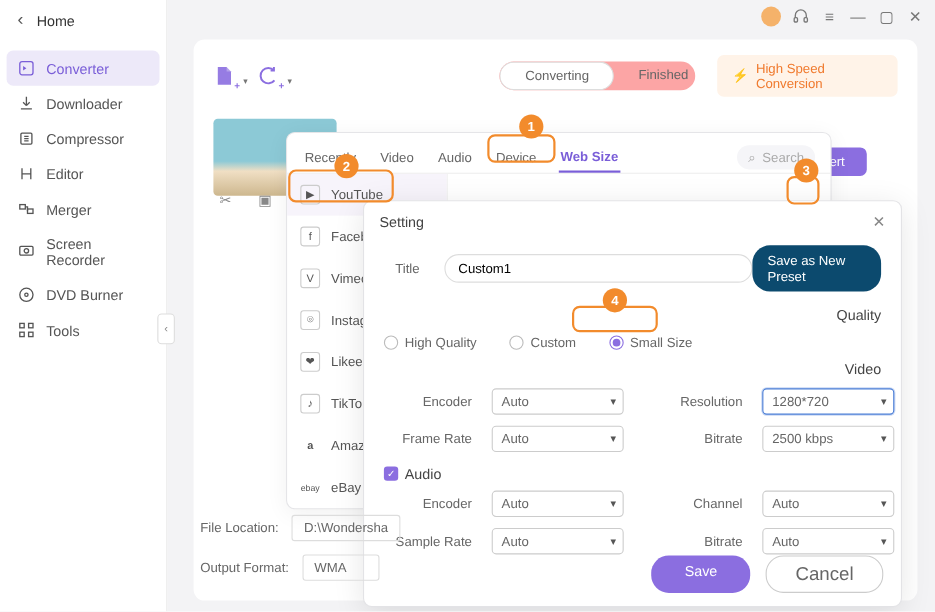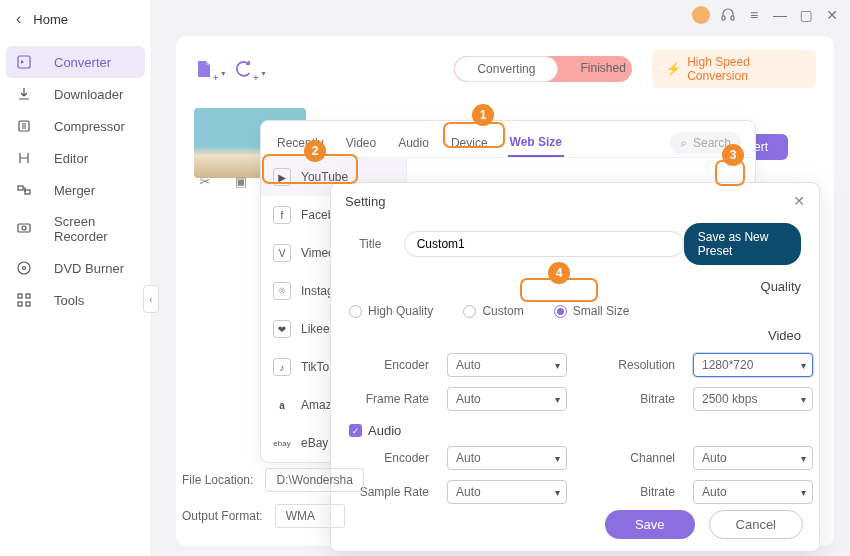--- a/index.html
+++ b/index.html
@@ -2,21 +2,21 @@
 <html><head>
 <meta charset="utf-8">
 <style>
 * { margin: 0; padding: 0; box-sizing: border-box; font-family: -apple-system, BlinkMacSystemFont, "Segoe UI", Arial, sans-serif; }
 body { width: 850px; height: 556px; background: #f3f3f5; overflow: hidden; position: relative; font-size: 13px; color: #333; }
 
 .sidebar { position: absolute; left: 0; top: 0; width: 152px; height: 100%; background: #fff; border-right: 1px solid #eee; }
 .sidebar-header { display: flex; align-items: center; gap: 12px; padding: 10px 16px; }
 .sidebar-header .back { font-size: 16px; color: #555; cursor: pointer; }
 .sidebar-nav { padding: 8px 6px; }
-.sidebar-item { display: flex; align-items: center; gap: 22px; padding: 8px 10px; border-radius: 6px; cursor: pointer; color: #555; }
+.sidebar-item { display: flex; align-items: center; gap: 10px; padding: 8px 10px; border-radius: 6px; cursor: pointer; color: #555; }
 .sidebar-item.active { background: #ede9f9; color: #7a5ed8; font-weight: 500; }
 .sidebar-item .icon { width: 16px; height: 16px; display: inline-flex; align-items: center; justify-content: center; }
 .sidebar-collapse { position: absolute; right: -8px; top: 285px; width: 16px; height: 28px; background: #fff; border: 1px solid #ddd; border-radius: 4px; display: flex; align-items: center; justify-content: center; font-size: 10px; color: #888; cursor: pointer; }
 
 .titlebar { position: absolute; top: 6px; right: 10px; display: flex; align-items: center; gap: 10px; }
 .avatar { width: 18px; height: 18px; border-radius: 50%; background: #f5b26a; }
 .title-icon { width: 16px; height: 16px; display: inline-flex; align-items: center; justify-content: center; color: #777; cursor: pointer; font-size: 14px; }
 
 .main { position: absolute; left: 176px; top: 36px; width: 658px; height: 510px; background: #fff; border-radius: 10px; }
 .toolbar { display: flex; align-items: center; padding: 14px 18px 10px; gap: 20px; }
@@ -78,21 +78,21 @@
 .form-grid .glbl { text-align: right; }
 .sel { height: 24px; border: 1px solid #ccc; border-radius: 4px; padding: 0 20px 0 8px; font-size: 12px; background: #fff; position: relative; display: flex; align-items: center; cursor: pointer; }
 .sel::after { content: "▾"; position: absolute; right: 6px; font-size: 10px; color: #555; }
 .sel.hl { border: 1px solid #4b7ed6; box-shadow: 0 0 0 1px rgba(75,126,214,0.3); }
 
 .audio-head { display: flex; align-items: center; gap: 6px; margin: 12px 0 8px; }
 .chk { width: 13px; height: 13px; background: #8b6ee0; border-radius: 3px; display: inline-flex; align-items: center; justify-content: center; color: #fff; font-size: 9px; }
 
 .modal-footer { position: absolute; bottom: 12px; right: 16px; display: flex; gap: 14px; }
 .btn-save { background: #8b6ee0; color: #fff; padding: 7px 30px; border-radius: 16px; font-size: 13px; cursor: pointer; }
-.btn-cancel { border: 1px solid #ccc; color: #666; padding: 6px 26px; border-radius: 16px; font-size: 13px; cursor: pointer; }
+.btn-cancel { border: 1px solid #ccc; color: #666; padding: 6px 26px; border-radius: 16px; font-size: 17px; cursor: pointer; }
 
 .bottom-fields { position: absolute; left: 182px; bottom: 28px; font-size: 12px; color: #666; }
 .bottom-fields .bf { display: flex; align-items: center; gap: 12px; margin-top: 12px; }
 .bottom-fields .bf .bval { border: 1px solid #ddd; padding: 4px 10px; border-radius: 3px; min-width: 70px; }
 
 .callout { position: absolute; width: 22px; height: 22px; background: #f28b2c; color: #fff; border-radius: 50%; display: flex; align-items: center; justify-content: center; font-size: 12px; font-weight: bold; z-index: 50; pointer-events: none; }
 .callout-ring { position: absolute; border: 2.5px solid #f28b2c; border-radius: 7px; z-index: 40; pointer-events: none; }
 </style>
 </head>
 <body>

